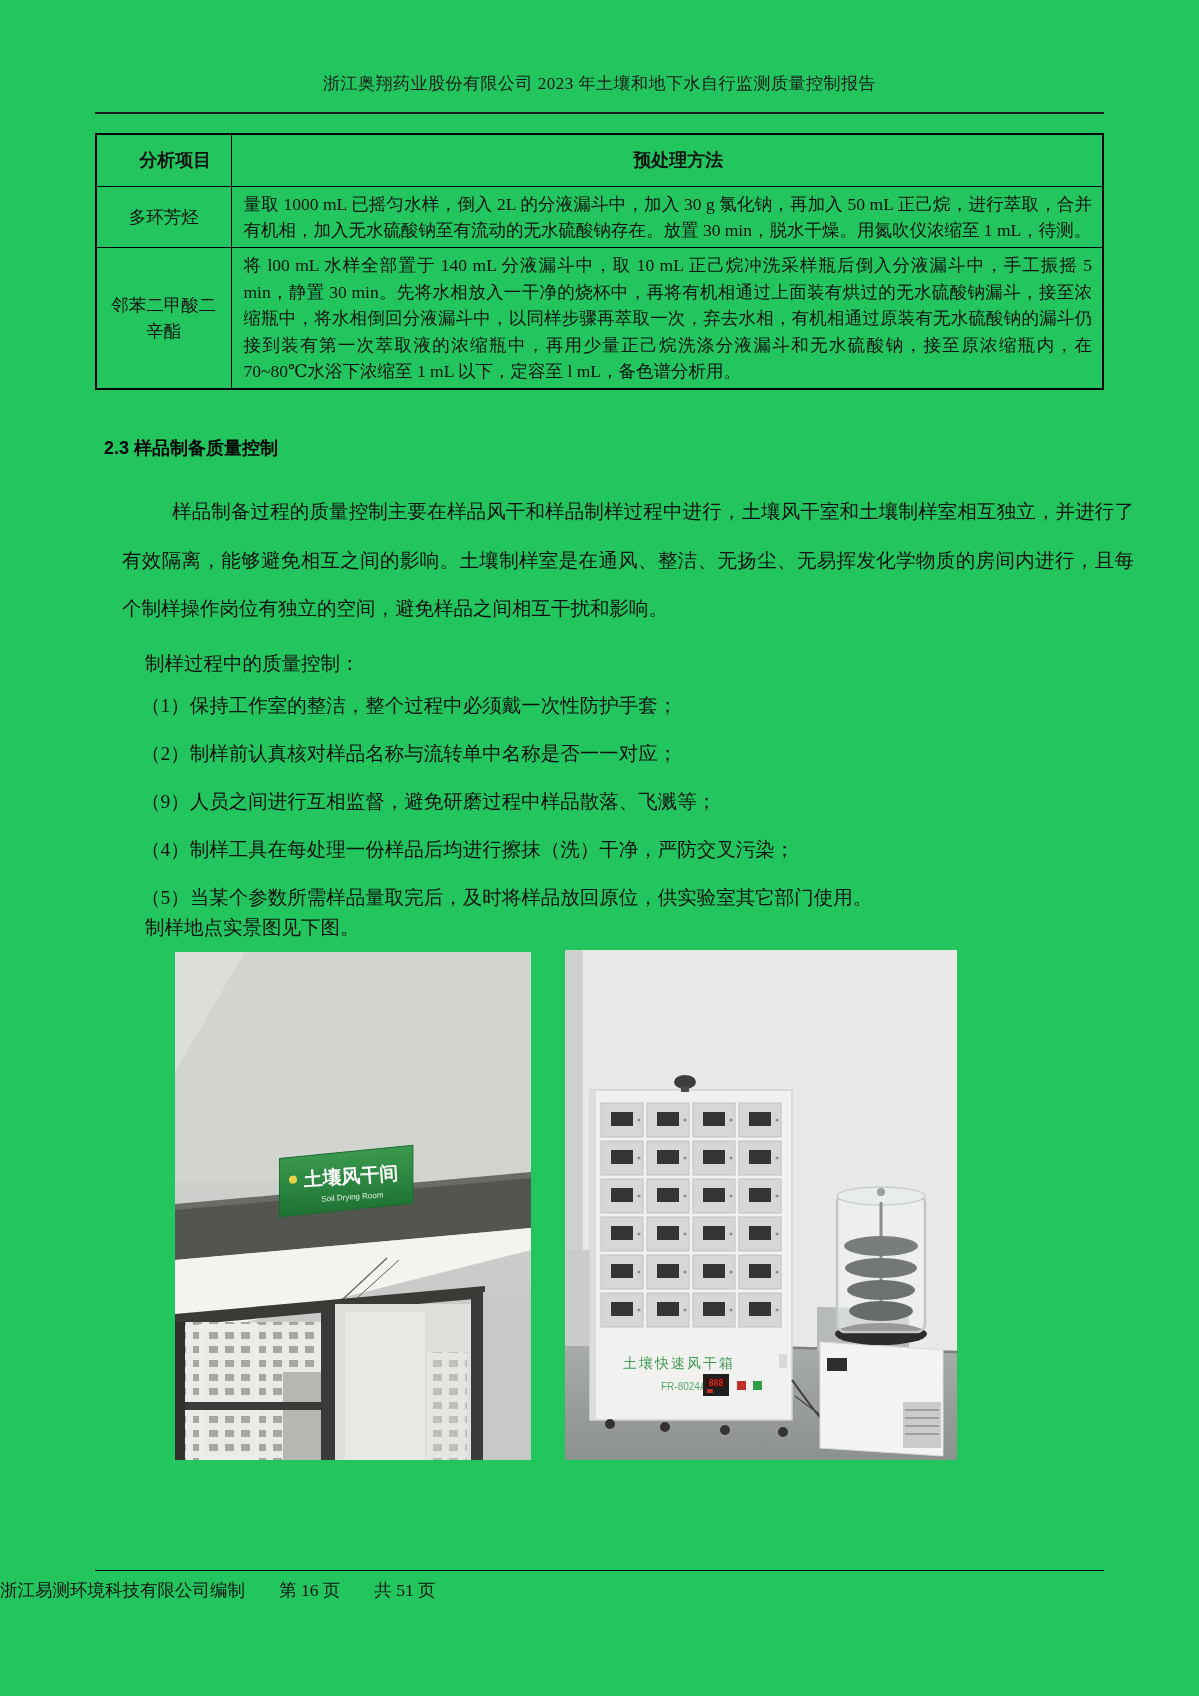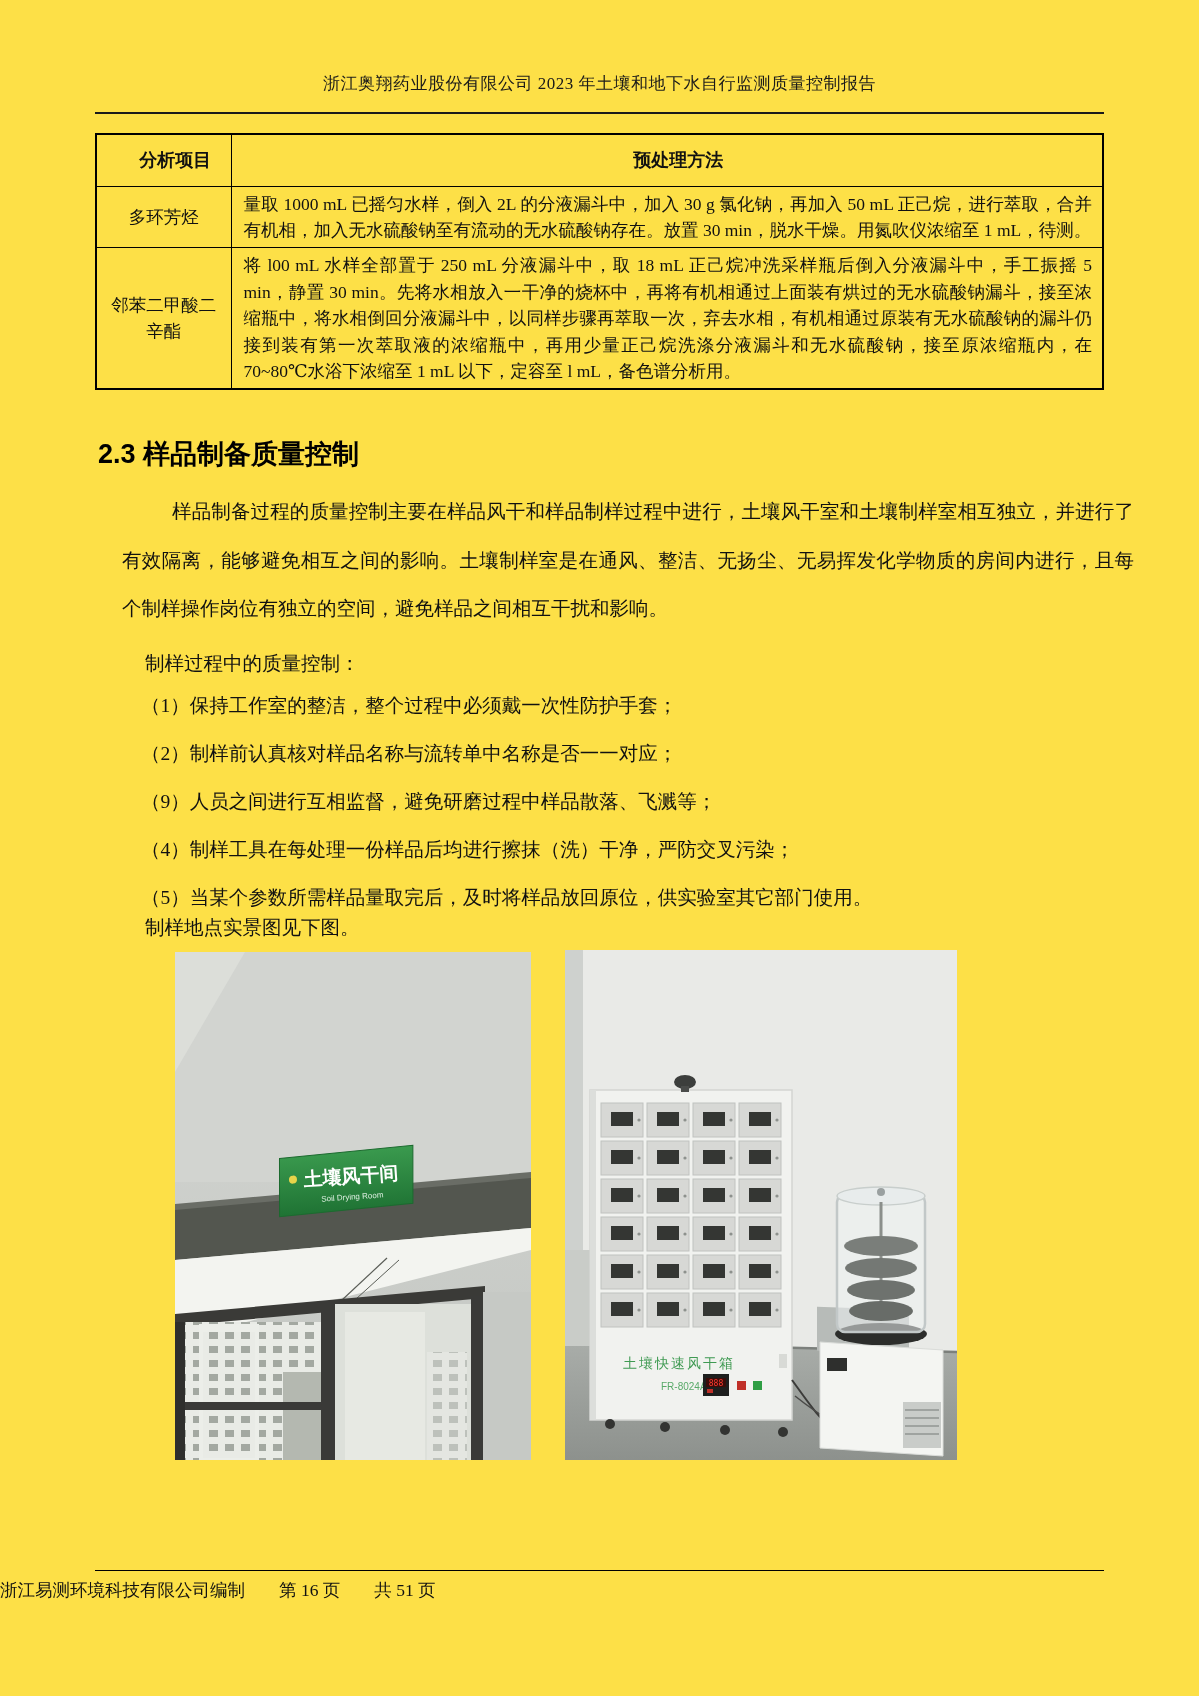--- a/index.html
+++ b/index.html
@@ -1,21 +1,21 @@
 <!DOCTYPE html>
 <html><head>
 <meta charset="utf-8">
 <style>
   * { box-sizing: border-box; margin: 0; padding: 0; }
   html,body { background:#888; }
   .page {
     position: relative;
     width: 1199px; height: 1696px;
     margin: 0 auto;
-    background: #fde047;
+    background: #22c55e;
     font-family: "Liberation Serif", "DejaVu Serif", serif;
     color: #111;
     overflow: hidden;
   }
   .header-title {
     position:absolute; top:72px; left:0; width:100%;
     text-align:center; font-size:17px; letter-spacing:0.5px; color:#1a1a1a;
   }
   .header-rule { position:absolute; top:112px; left:95px; width:1009px; border-top:2px solid #1a1a1a; }
 
@@ -31,23 +31,23 @@
   }
   td.cell-item {
     width:135px; text-align:center; vertical-align:middle; padding:0 10px; line-height:26px;
   }
   td.cell-method {
     text-align:justify; vertical-align:middle;
     line-height:26.4px; padding:4px 10px 4px 12px;
   }
 
   .sec-heading {
-    position:absolute; top:436px; left:98px;
+    position:absolute; top:436px; left:104px;
     font-family:"Liberation Sans","DejaVu Sans",sans-serif;
-    font-size:27px; font-weight:bold; color:#000;
+    font-size:18px; font-weight:bold; color:#000;
   }
   .para {
     position:absolute; left:95px; width:1012px;
     font-size:19.5px; line-height:48.5px; text-align:justify; color:#111;
   }
   .para-1 { top:488px; text-indent:50px;margin-left:27px; }
   .para-2 { top:640px; text-indent:50px; line-height:48px; }
   .qc-list { position:absolute; top:682px; left:95px; width:1012px; font-size:19.5px; }
   .qc-list .qc-item { line-height:48px; margin-left:46px; }
   .caption { position:absolute; top:906px; left:95px; width:1012px; font-size:19.5px; line-height:44px; text-indent:50px; }
@@ -82,21 +82,21 @@
         <tr>
       <th>分析项目</th>
       <th>预处理方法</th>
     </tr>
     <tr>
       <td class="cell-item">多环芳烃</td>
       <td class="cell-method">量取 1000 mL 已摇匀水样，倒入 2L 的分液漏斗中，加入 30 g 氯化钠，再加入 50 mL 正己烷，进行萃取，合并有机相，加入无水硫酸钠至有流动的无水硫酸钠存在。放置 30 min，脱水干燥。用氮吹仪浓缩至 1 mL，待测。</td>
     </tr>
     <tr>
       <td class="cell-item">邻苯二甲酸二辛酯</td>
-      <td class="cell-method">将 l00 mL 水样全部置于 250 mL 分液漏斗中，取 18 mL 正己烷冲洗采样瓶后倒入分液漏斗中，手工振摇 5 min，静置 30 min。先将水相放入一干净的烧杯中，再将有机相通过上面装有烘过的无水硫酸钠漏斗，接至浓缩瓶中，将水相倒回分液漏斗中，以同样步骤再萃取一次，弃去水相，有机相通过原装有无水硫酸钠的漏斗仍接到装有第一次萃取液的浓缩瓶中，再用少量正己烷洗涤分液漏斗和无水硫酸钠，接至原浓缩瓶内，在70~80℃水浴下浓缩至 1 mL 以下，定容至 l mL，备色谱分析用。</td>
+      <td class="cell-method">将 l00 mL 水样全部置于 140 mL 分液漏斗中，取 10 mL 正己烷冲洗采样瓶后倒入分液漏斗中，手工振摇 5 min，静置 30 min。先将水相放入一干净的烧杯中，再将有机相通过上面装有烘过的无水硫酸钠漏斗，接至浓缩瓶中，将水相倒回分液漏斗中，以同样步骤再萃取一次，弃去水相，有机相通过原装有无水硫酸钠的漏斗仍接到装有第一次萃取液的浓缩瓶中，再用少量正己烷洗涤分液漏斗和无水硫酸钠，接至原浓缩瓶内，在70~80℃水浴下浓缩至 1 mL 以下，定容至 l mL，备色谱分析用。</td>
     </tr>
   </tbody>
     </table>
 
   <div class="sec-heading">2.3 样品制备质量控制</div>
   <div class="para para-1">样品制备过程的质量控制主要在样品风干和样品制样过程中进行，土壤风干室和土壤制样室相互独立，并进行了有效隔离，能够避免相互之间的影响。土壤制样室是在通风、整洁、无扬尘、无易挥发化学物质的房间内进行，且每个制样操作岗位有独立的空间，避免样品之间相互干扰和影响。</div>
   <div class="para para-2">制样过程中的质量控制：</div>
 
   <div class="qc-list">
     <div class="qc-item">（1）保持工作室的整洁，整个过程中必须戴一次性防护手套；</div>

